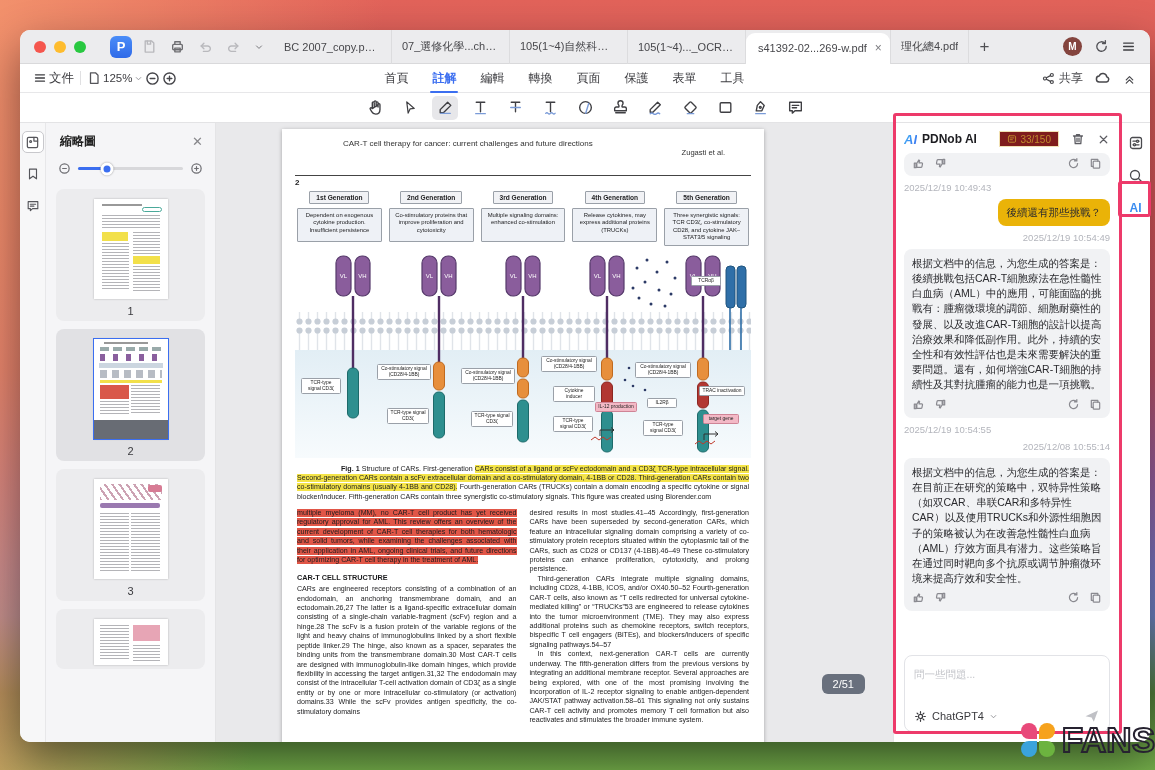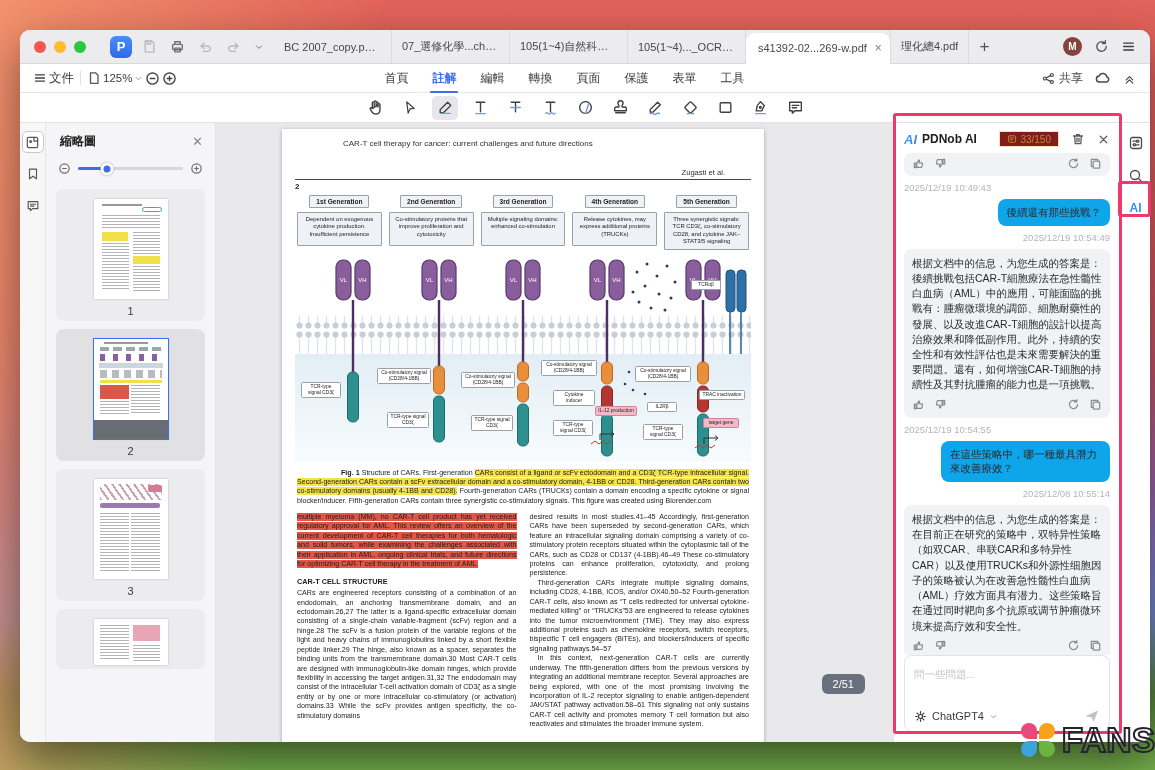--- a/index.html
+++ b/index.html
@@ -86,21 +86,21 @@
   .tl { background:repeating-linear-gradient(to bottom,#b4b4b8 0,#b4b4b8 1px,transparent 1px,transparent 3px); }
 
   .viewer { flex:1; background:#e9e9eb; position:relative; overflow:hidden; }
   .page { position:absolute; left:66px; top:6px; width:482px; height:740px; background:#fff;
     box-shadow:0 1px 4px rgba(0,0,0,.3); padding:10px 13px; color:#1c1c1e; }
   .pg-ind { position:absolute; right:28px; bottom:48px; background:rgba(86,95,109,.88); color:#fff;
     font-size:11px; padding:4px 11px; border-radius:6px; }
 
   
   .run-title { font-size:8px; color:#333; padding-left:48px; }
-  .run-auth { font-size:7.6px; color:#333; text-align:right; padding-right:26px; border-bottom:1px solid #444; padding-bottom:2px;margin-top:20px;}
+  .run-auth { font-size:7.6px; color:#333; text-align:right; padding-right:26px; border-bottom:1px solid #444; padding-bottom:18px;}
   .pg-num { font-size:8px; font-weight:bold; margin:2px 0 4px 0; }
   .genrow { display:flex; gap:7px; margin:2px 2px 4px 2px; }
   .gen { flex:1; display:flex; flex-direction:column; align-items:center; gap:4px; }
   .gen .gt { border:1px solid #9aa0a8; background:#f1f2f5; font-size:6.6px; font-weight:bold; padding:2px 6px; border-radius:1px; white-space:nowrap;}
   .gen .gd { border:1px solid #9aa0a8; background:#eef1f6; font-size:5.9px; padding:3px 3px; text-align:center; width:100%; min-height:34px; border-radius:1px; line-height:1.25;}
   .diagram { position:relative; width:456px; height:212px; margin:2px 0 3px 0; }
   .dlabel { position:absolute; border:1px solid #9aa0a8; background:#fff; font-size:4.9px; line-height:1.2;
     text-align:center; padding:1.5px 2px; border-radius:1.5px; color:#222;}
   .dlabel.pink { background:#f3b9c6; border-color:#cf8496; }
   .caption { font-size:7.1px; line-height:1.32; text-align:justify; margin:2px 2px 7px 2px; }
@@ -120,21 +120,21 @@
   .ai-logo { font-weight:800; font-style:italic; font-size:13px;
     background:linear-gradient(120deg,#3fb6f5,#3b6ef0); -webkit-background-clip:text; background-clip:text; color:transparent; }
   .ai-name { font-size:12px; font-weight:bold; color:#1d1d21; }
   .quota { margin-left:auto; display:flex; align-items:center; gap:3px; background:#7f1d1d; border:1px solid #f1e2b4;
     color:#c08a2e; font-size:10px; padding:1.5px 7px; border-radius:0; }
   .ai-head .hicon { color:#5c5c62; margin-left:7px; }
   .chat { flex:1; overflow:hidden; display:flex; flex-direction:column; gap:6px; font-size:10.5px; }
   .ts { font-size:9.5px; color:#b3b5bc; }
   .ts.r { text-align:right; }
   .bub-ai { background:#f1f2f4; border-radius:8px; padding:7px 8px; color:#2a2a2e; line-height:1.45; }
-  .bub-user { background:#0ea5e9; border-radius:8px; padding:6px 9px; color:#2a2a2e; align-self:flex-end; max-width:82%; line-height:1.4;}
+  .bub-user { background:#eab308; border-radius:8px; padding:6px 9px; color:#2a2a2e; align-self:flex-end; max-width:82%; line-height:1.4;}
   .mrow { display:flex; align-items:center; color:#8a8a90; margin-top:5px; }
   .mrow .g { display:flex; gap:9px; }
   .mrow .g2 { margin-left:auto; display:flex; gap:9px; }
   .bub-part { background:#f1f2f4; border-radius:8px; padding:4px 8px 6px 8px; }
   .bub-part .mrow { margin-top:0; }
   .askbox { border:1px solid #e2e3e7; border-radius:8px; padding:8px 9px 7px 9px; margin-top:0; flex:none; }
   .askbox input { border:none; outline:none; width:100%; font-size:10.5px; color:#333;
     font-family:"Liberation Sans","DejaVu Sans",sans-serif; background:transparent; }
   .askbox input::placeholder { color:#c3c4c9; }
   .modelrow { display:flex; align-items:center; gap:5px; margin-top:26px; color:#3a3a3e; font-size:11px;text-align:center; }
@@ -698,21 +698,20 @@
               <svg class="ic" width="13" height="13">
                   <use href="#i-refresh"></use>
                 </svg>
               <svg class="ic" width="13" height="13">
                   <use href="#i-copy"></use>
                 </svg>
             </span>
           </div>
         </div>
         <div class="ts">2025/12/19 10:54:55</div>
-        <div class="bub-user">在這些策略中，哪一種最具潛力來改善療效？</div>
         <div class="ts r">2025/12/08 10:55:14</div>
         <div class="bub-ai">
           <span>根据文档中的信息，为您生成的答案是：在目前正在研究的策略中，双特异性策略（如双CAR、串联CAR和多特异性CAR）以及使用TRUCKs和外源性细胞因子的策略被认为在改善急性髓性白血病（AML）疗效方面具有潜力。这些策略旨在通过同时靶向多个抗原或调节肿瘤微环境来提高疗效和安全性。</span>
           <div class="mrow">
             <span class="g">
               <svg class="ic" width="13" height="13">
                   <use href="#i-like"></use>
                 </svg>
               <svg class="ic" width="13" height="13" style="transform:rotate(180deg)">
                   <use href="#i-like"></use>

